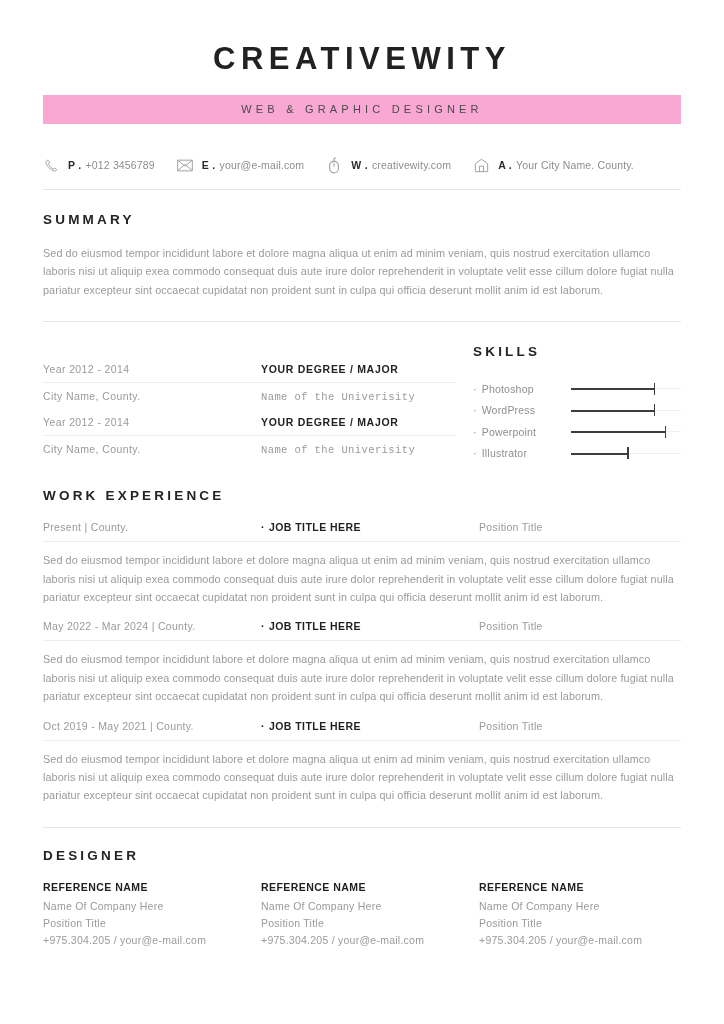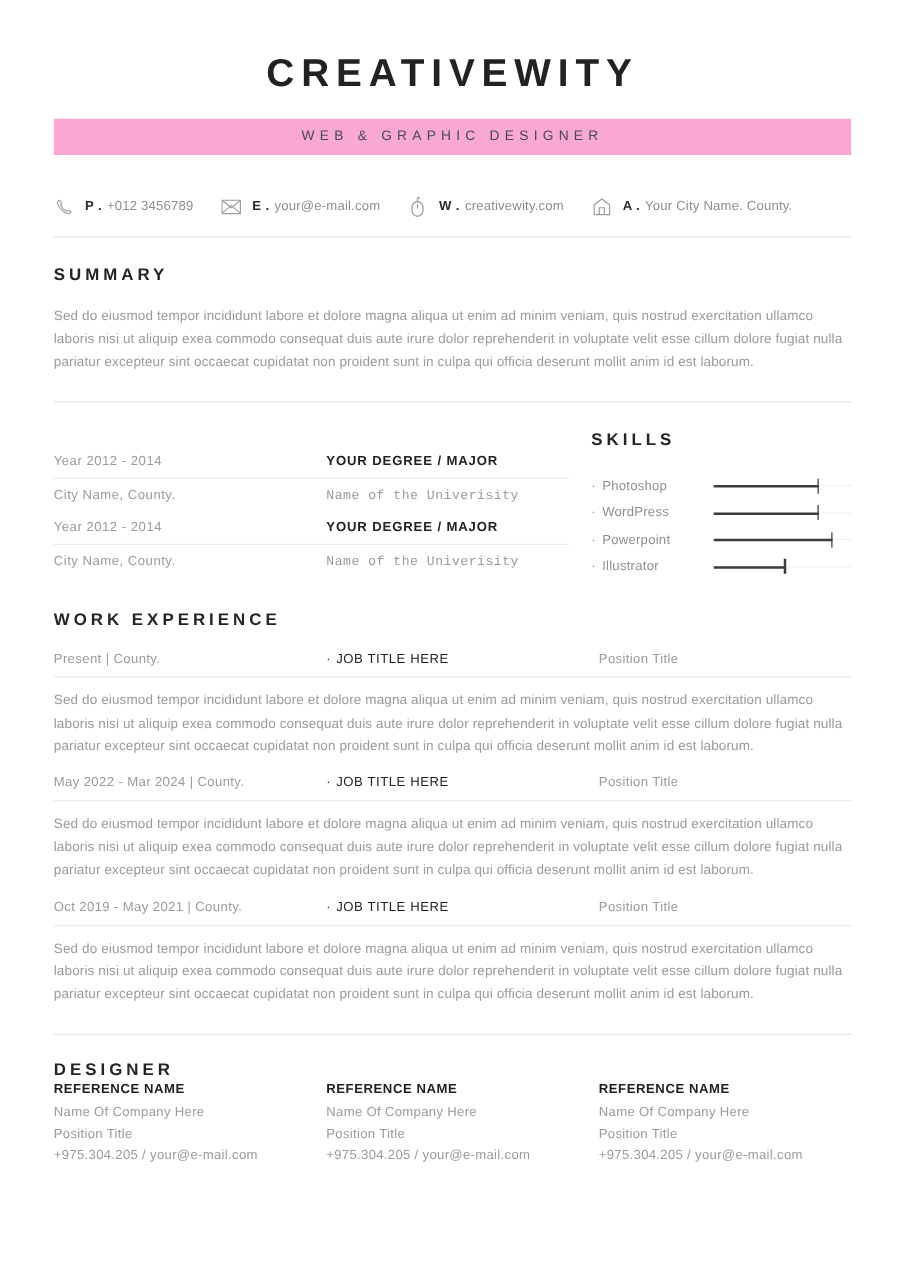--- a/index.html
+++ b/index.html
@@ -223,21 +223,21 @@
     width: 218px;
     flex: 0 0 218px;
     font-size: 10.5px;
     color: #9a9a9a;
     letter-spacing: 0.3px;
   }
   .work-title {
     width: 218px;
     flex: 0 0 218px;
     font-size: 10.5px;
-    font-weight: normal;
+    font-weight: bold;
     color: #1f1f1f;
     letter-spacing: 0.45px;
   }
   .work-title::before {
     content: "\00B7";
     margin-right: 4px;
   }
   .work-position {
     font-size: 10.5px;
     color: #9a9a9a;
@@ -247,21 +247,21 @@
     height: 1px;
     background: #ececec;
     margin-top: 8px;
     margin-bottom: 9px;
   }
 
   
   .ref-wrap { margin-top: 20px; }
   .ref-cols {
     display: flex;
-    margin-top: 2px;
+    margin-top: 18px;
     justify-content: space-between;
   }
   .ref-col {
     width: 218px;
     flex: 0 0 218px;
   }
   .ref-name {
     font-size: 10.5px;
     font-weight: bold;
     color: #1f1f1f;

